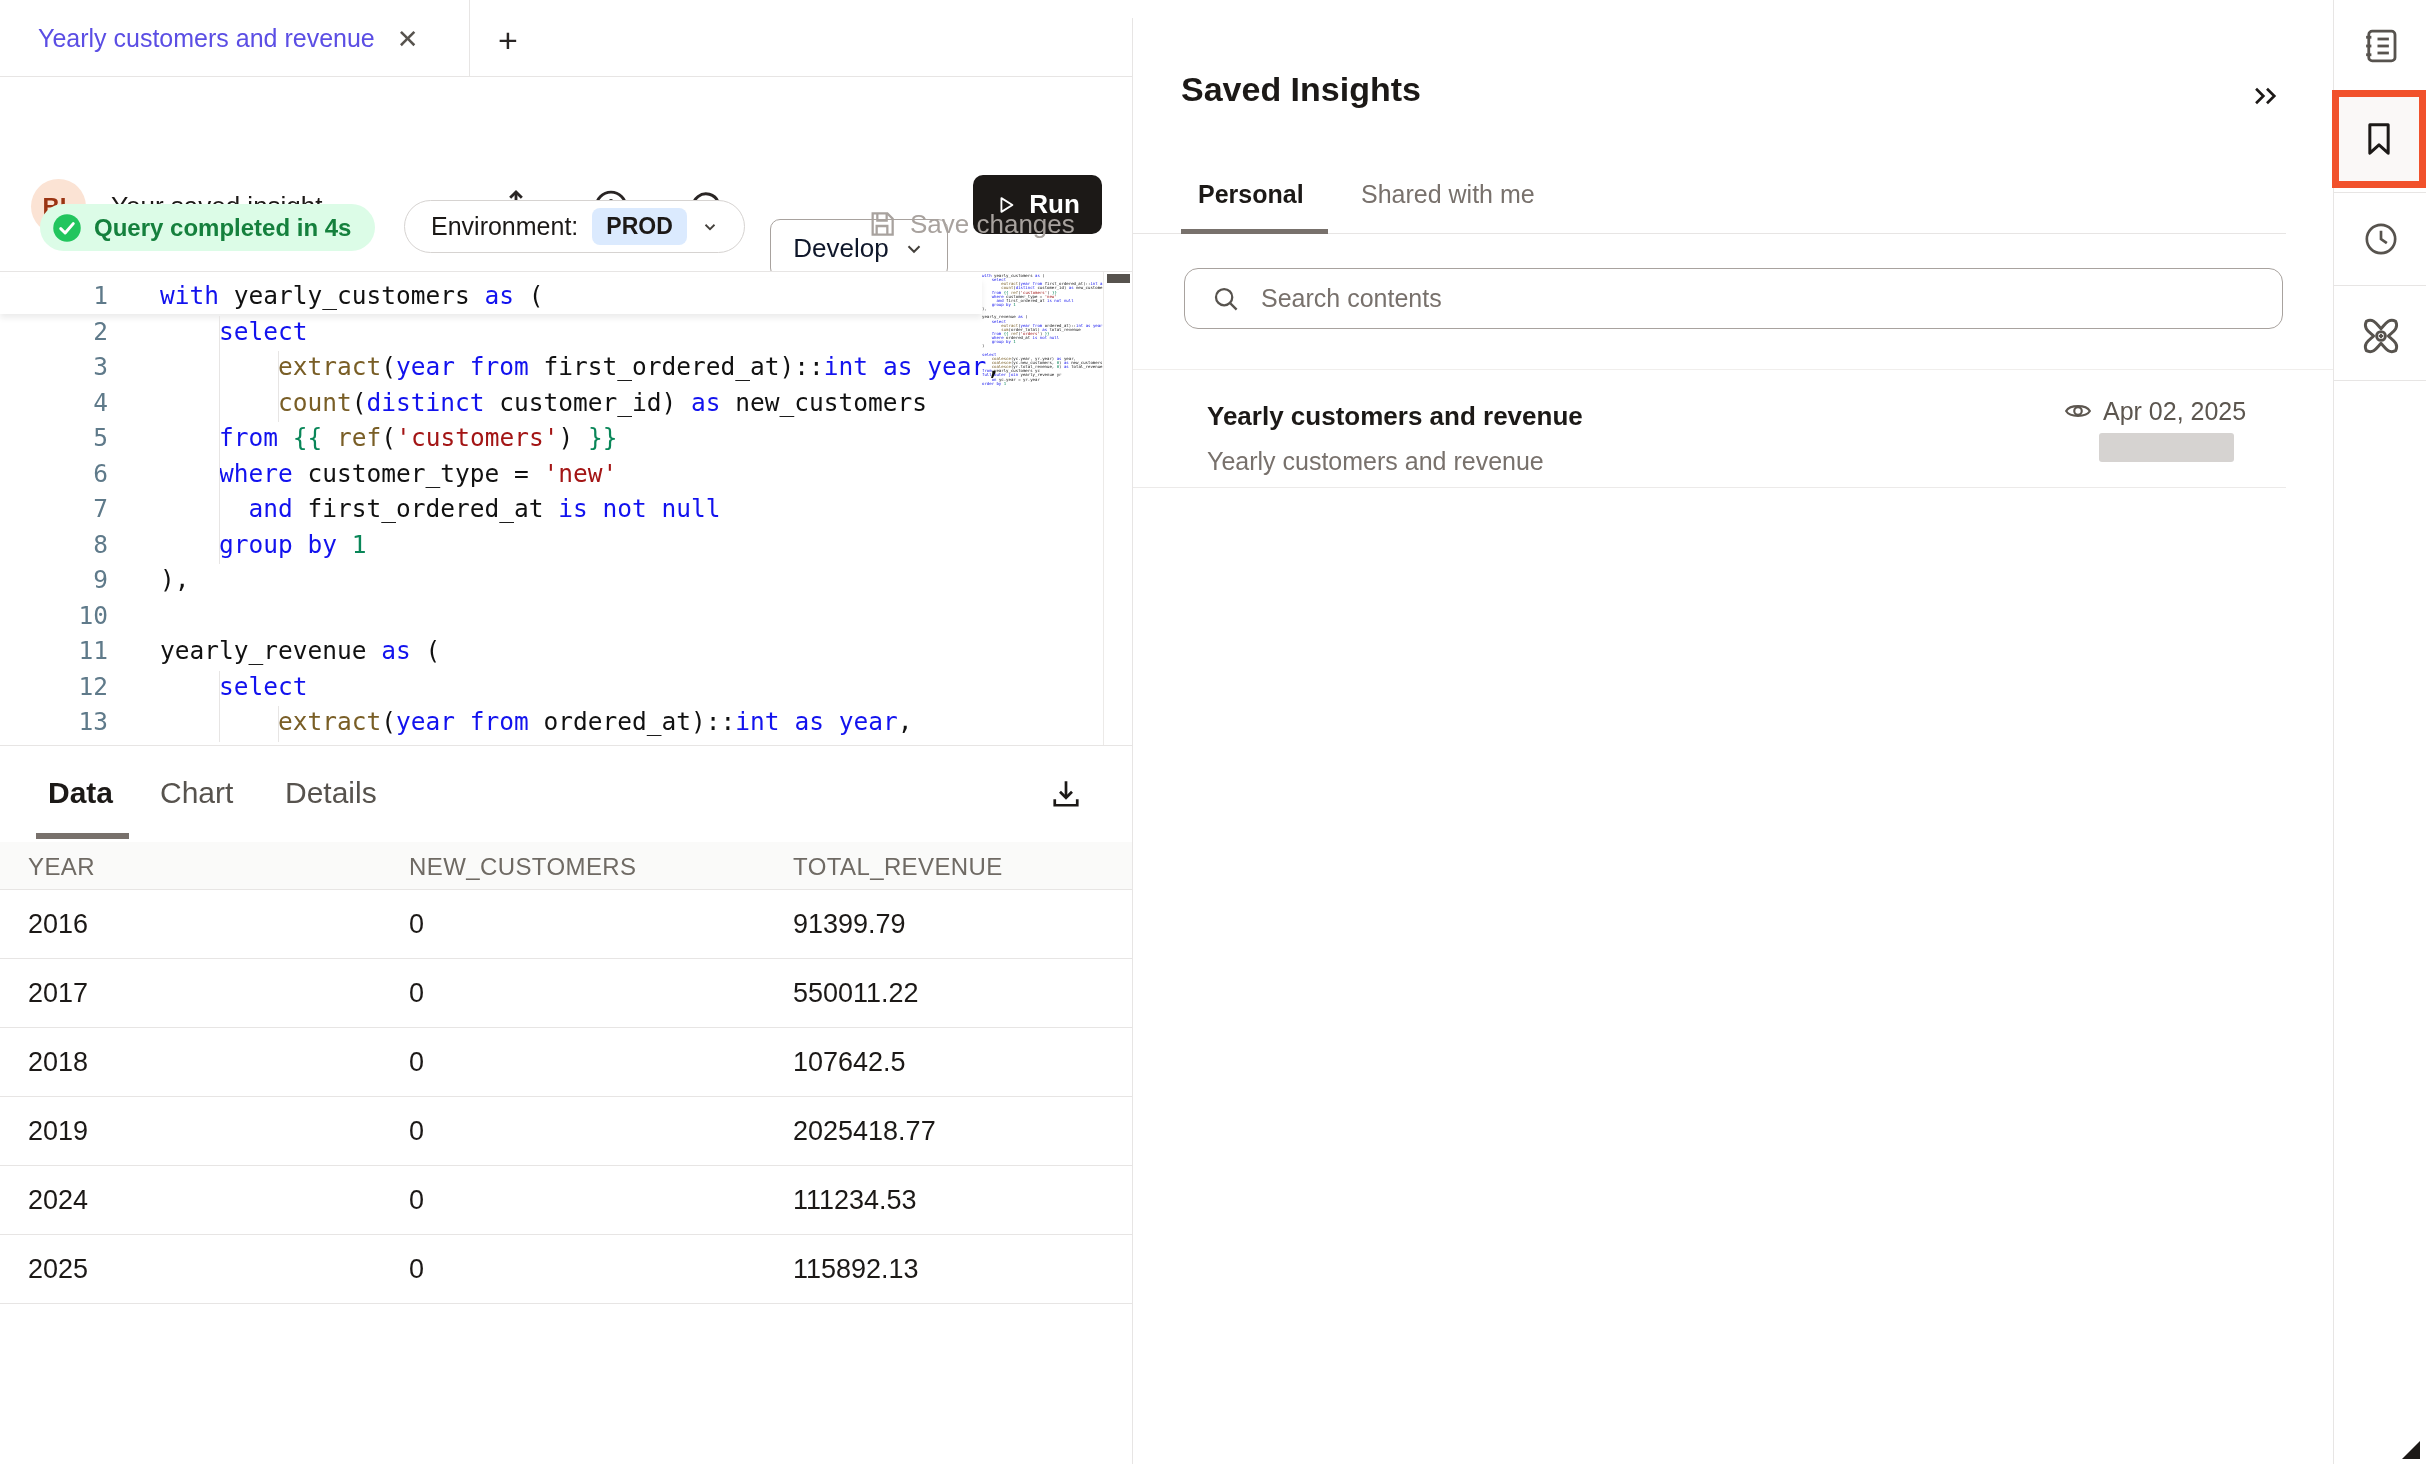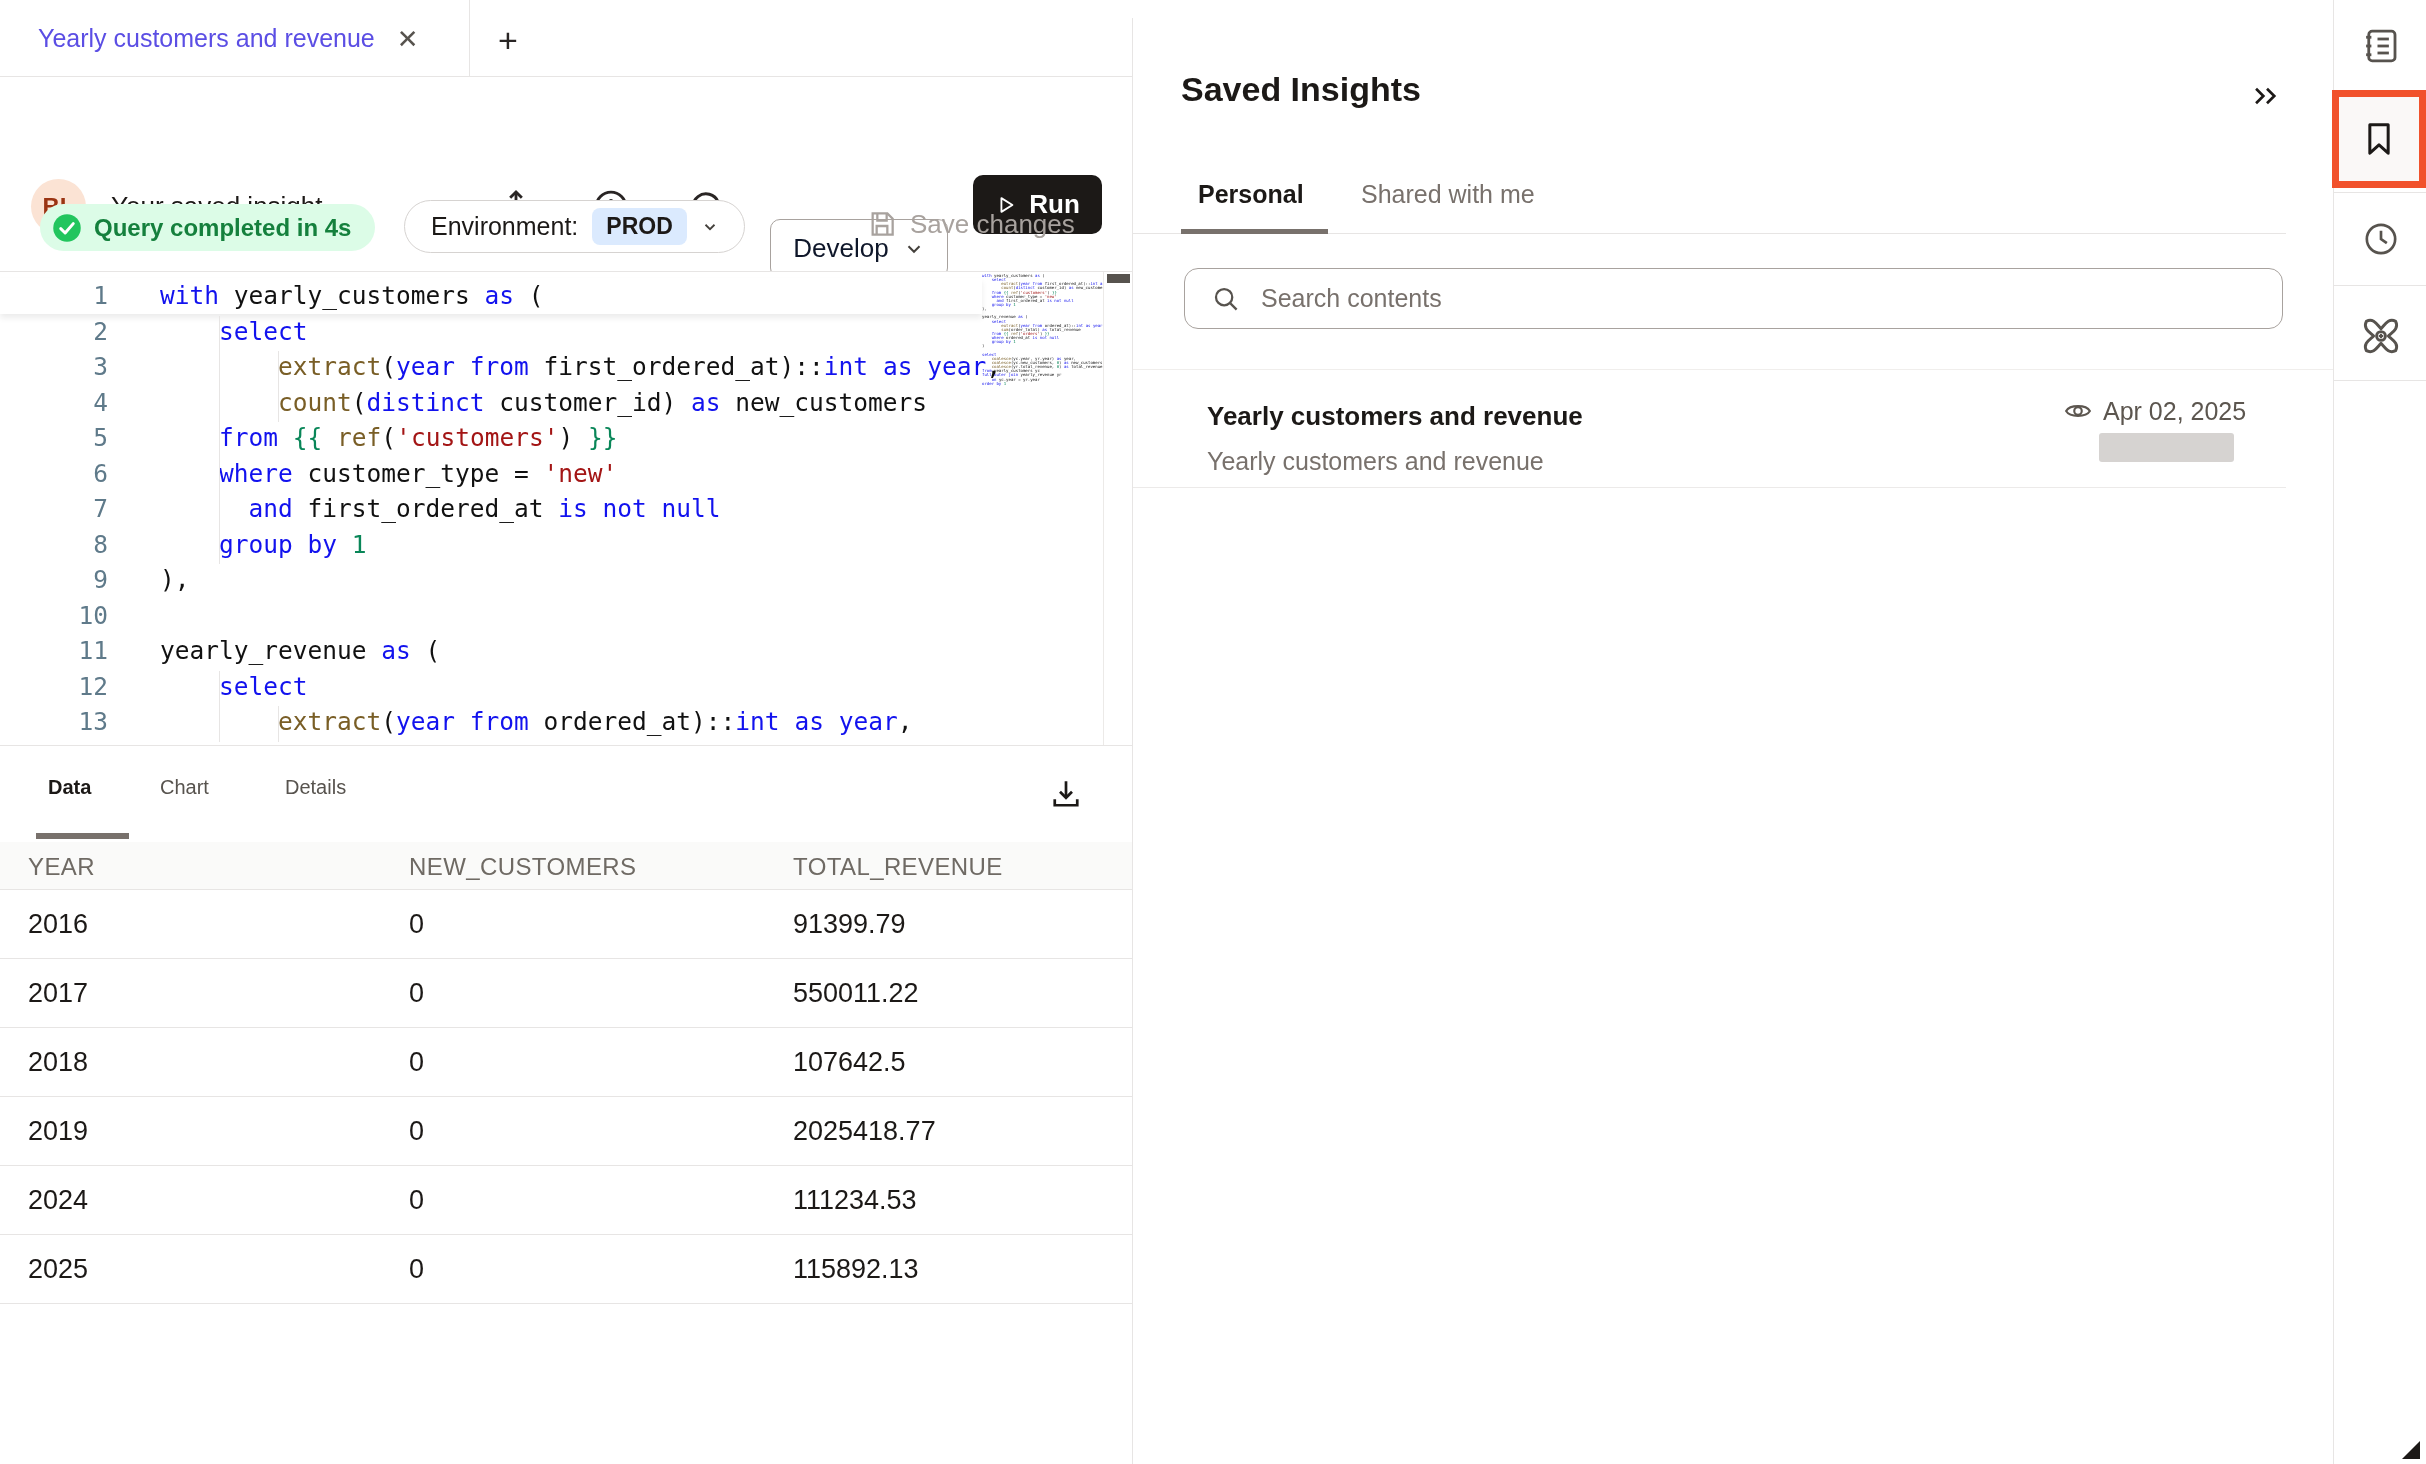--- a/index.html
+++ b/index.html
@@ -41,21 +41,21 @@
   .tk-u { color:#a31515; } .tk-n { color:#098658; } .tk-p { color:#111; }
   .sticky-shadow { position:absolute; left:0; top:6px; width:982px; height:36px; box-shadow:0 4px 6px rgba(0,0,0,.08); pointer-events:none; }
   .iguide { position:absolute; width:1px; background:#e7e5e4; }
   .minimap { position:absolute; left:982px; top:2px; width:121px; height:470px; }
   .mm-line { height:4.15px; line-height:4.15px; font-family:"DejaVu Sans Mono", monospace; font-size:4px; white-space:pre; overflow:hidden; }
   .editor-scroll { position:absolute; left:1103px; top:0; width:29px; height:474px; border-left:1px solid #eceae8; }
   .scroll-thumb { position:absolute; left:3px; top:2px; width:23px; height:9px; background:#57534e; }
 
   
   .results-bar { position:absolute; left:0; top:745px; width:1132px; height:97px; border-top:1px solid #e7e5e4; background:#fff; }
-  .rtab { position:absolute; top:30px; font-size:20px; color:#57534e; }
+  .rtab { position:absolute; top:30px; font-size:30px; color:#57534e; }
   .rtab.active { color:#1c1917; font-weight:bold; }
   .rtab-underline { position:absolute; left:36px; top:87px; width:93px; height:6px; background:#78716c; }
   .download-btn { position:absolute; left:1044px; top:26px; width:44px; height:44px; display:flex; align-items:center; justify-content:center; }
 
   
   .rtable { position:absolute; left:0; top:842px; width:1132px; }
   .thead { position:relative; height:48px; background:#fafaf9; border-bottom:1px solid #e7e5e4; }
   .th { position:absolute; top:11px; font-size:24px; color:#6f6a64; font-weight:500; letter-spacing:.4px; }
   .trow { position:relative; height:69px; border-bottom:1px solid #e7e5e4; }
   .td { position:absolute; top:19px; font-size:27px; color:#1c1917; }

